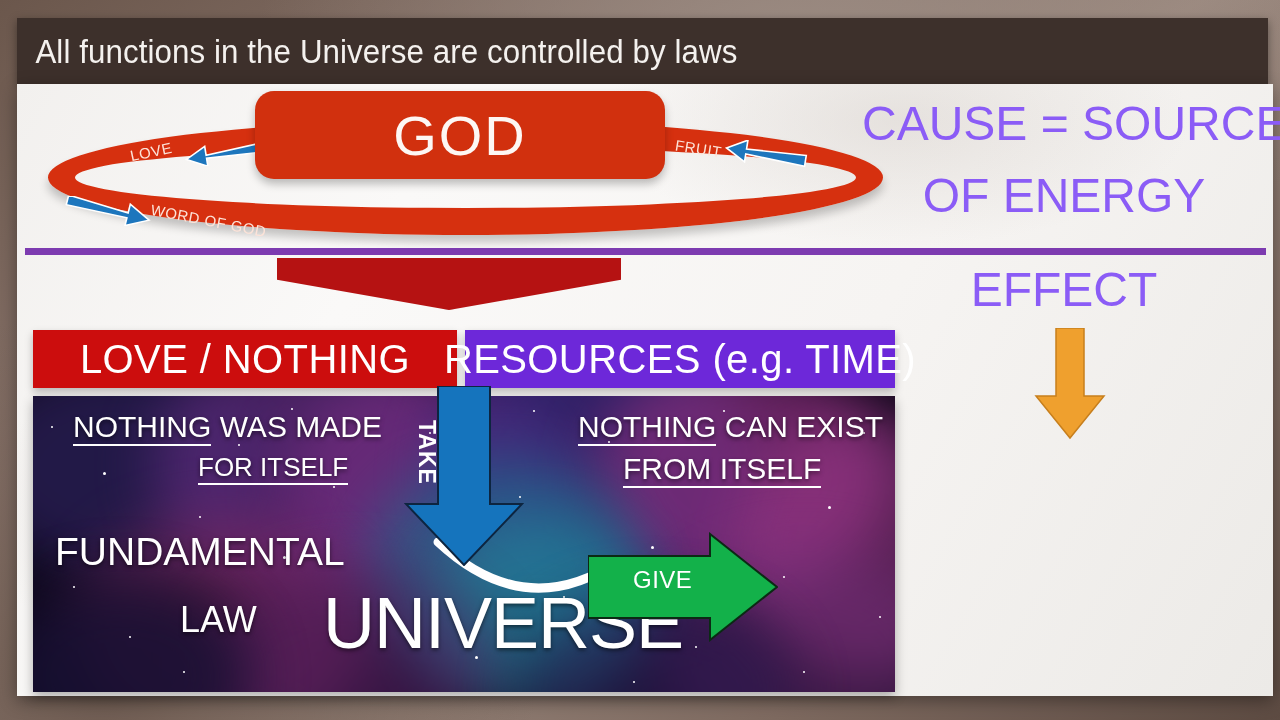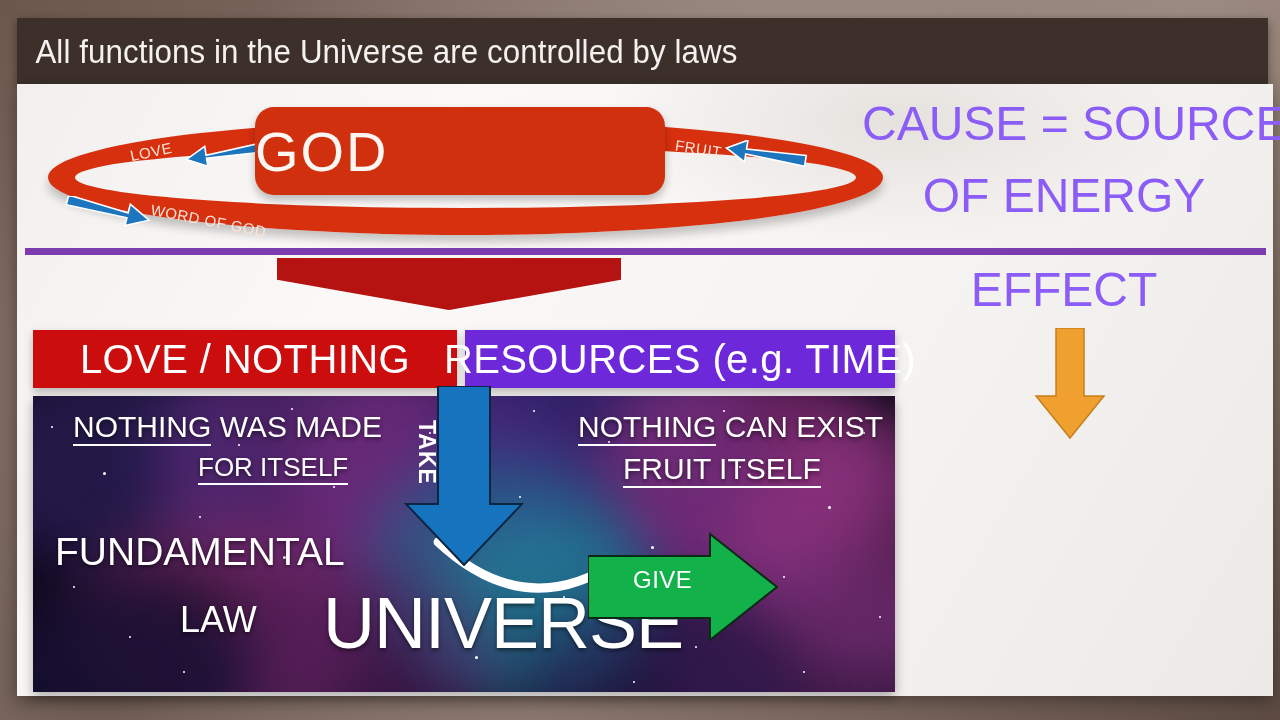--- a/index.html
+++ b/index.html
@@ -42,24 +42,24 @@
   }
 
   
   .god-ring{
     position:absolute;left:48px;top:120px;width:835px;height:115px;
     border:27px solid #d6300f;border-radius:50%;
     box-sizing:border-box;
     box-shadow:0 7px 10px rgba(0,0,0,.22);
   }
   .god-box{
-    position:absolute;left:255px;top:107px;width:410px;height:88px;
+    position:absolute;left:255px;top:91px;width:410px;height:88px;
     background:#d1300e;border-radius:19px;
     box-shadow:0 5px 9px rgba(0,0,0,.25);
-    display:flex;align-items:center;
+    display:flex;align-items:center;justify-content:center;
   }
   .god-box span{color:#fdf7f4;font-size:56px;letter-spacing:2px;font-weight:300;}
 
   .ring-label{
     position:absolute;color:#fde3d8;font-size:15px;letter-spacing:.6px;
     white-space:nowrap;font-weight:400;
   }
   .lbl-love{left:130px;top:143px;transform:rotate(-12deg);}
   .lbl-word{left:150px;top:212px;transform:rotate(11deg);}
   .lbl-fruit{left:675px;top:140px;transform:rotate(9deg);}
@@ -254,21 +254,21 @@
       <span class="u-und">NOTHING</span><span> WAS MADE</span>
     </div>
     <div class="uni-text u-nwm2">
       <span class="u-und">FOR ITSELF</span>
     </div>
 
     <div class="uni-text u-nce1">
       <span class="u-und">NOTHING</span><span> CAN EXIST</span>
     </div>
     <div class="uni-text u-nce2">
-      <span class="u-und">FRUIT ITSELF</span>
+      <span class="u-und">FROM ITSELF</span>
     </div>
 
     <div class="uni-text u-fund">FUNDAMENTAL</div>
     <div class="uni-text u-law">LAW</div>
     <div class="uni-text u-universe">UNIVERSE</div>
   </div>
 
   <svg class="arc" viewBox="0 0 195 70">
     <path d="M8 4 Q 96 86 190 22" fill="none" stroke="#ffffff" stroke-width="9" stroke-linecap="round"></path>
   </svg>

